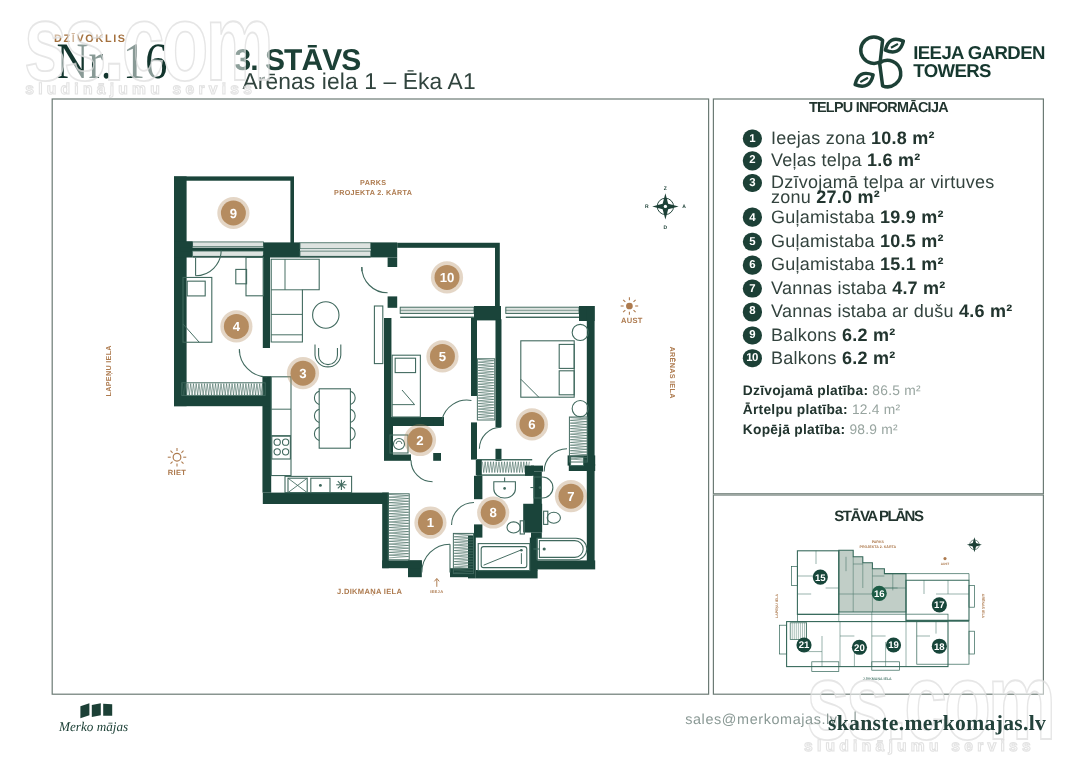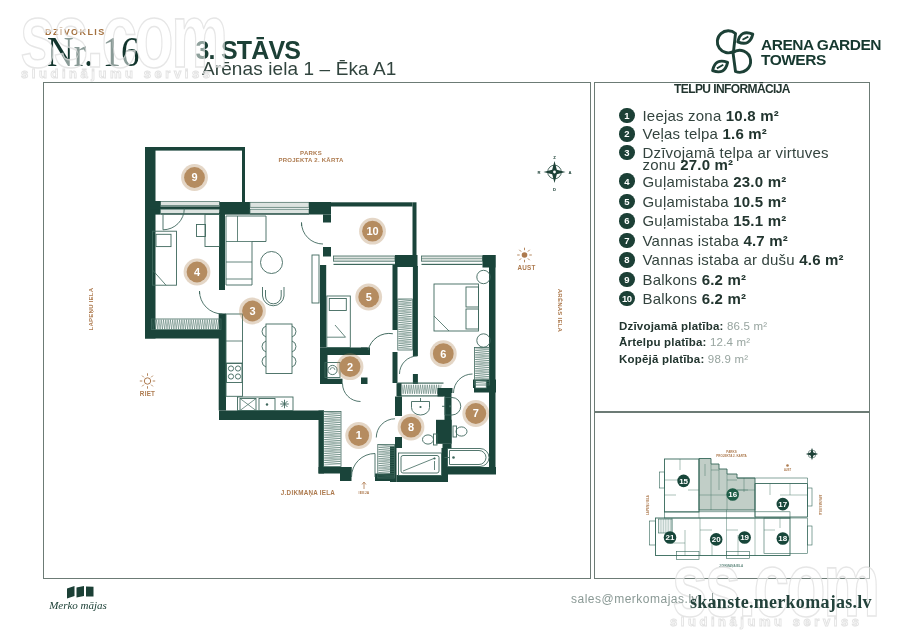--- a/index.html
+++ b/index.html
@@ -27,21 +27,21 @@
 <div class="page">
 
 <div class="abs" style="left:45px;top:27px;font-size:9px;font-weight:bold;letter-spacing:1.4px;color:#a4713f;">DZĪVOKLIS</div>
 
 <div class="abs" style="left:47px;top:27px;font-size:37px;font-family:'Liberation Serif',serif;color:#12352d;letter-spacing:0px;transform:scaleY(1.15);transform-origin:top left;">Nr. 16</div>
 
 <div class="abs" style="left:195.5px;top:35.5px;font-size:25px;font-weight:bold;color:#1c4036;letter-spacing:-0.8px;">3. STĀVS</div>
 
 <div class="abs" style="left:202px;top:58px;font-size:19px;color:#31443e;letter-spacing:0.1px;">Arēnas iela 1 – Ēka A1</div>
 
-<div class="abs" style="left:761px;top:35.8px;font-size:15.5px;font-weight:bold;color:#16382f;letter-spacing:-0.5px;">ARENA GARDEN</div>
+<div class="abs" style="left:761px;top:35.8px;font-size:15.5px;font-weight:bold;color:#16382f;letter-spacing:-0.5px;">IEEJA GARDEN</div>
 <div class="abs" style="left:761px;top:50.7px;font-size:15.5px;font-weight:bold;color:#16382f;letter-spacing:-0.5px;">TOWERS</div>
 
 <div class="panel" style="left:43px;top:82px;width:548px;height:497px;"></div>
 
 <div class="panel" style="left:594px;top:82px;width:276px;height:330px;"></div>
 
 <div class="panel" style="left:594px;top:412px;width:276px;height:167px;"></div>
 
 <div class="abs" style="left:594px;top:71px;width:276px;height:330px;z-index:2;">
 
@@ -62,21 +62,21 @@
   <span class="lbl">Dzīvojamā telpa ar virtuves</span>
 </div>
 
 <div class="item" style="top:84.2px">
   <span class="num" style="visibility:hidden">0</span>
   <span class="lbl">zonu <b>27.0 m²</b></span>
 </div>
 
 <div class="item" style="top:100.7px">
   <span class="num">4</span>
-  <span class="lbl">Guļamistaba <b>23.0 m²</b></span>
+  <span class="lbl">Guļamistaba <b>19.9 m²</b></span>
 </div>
 
 <div class="item" style="top:120.8px">
   <span class="num">5</span>
   <span class="lbl">Guļamistaba <b>10.5 m²</b></span>
 </div>
 
 <div class="item" style="top:140.3px">
   <span class="num">6</span>
   <span class="lbl">Guļamistaba <b>15.1 m²</b></span>
@@ -102,20 +102,21 @@
   <span class="lbl">Balkons <b>6.2 m²</b></span>
 </div>
 
   <div class="tot" style="top:248.5px;">Dzīvojamā platība: <span>86.5 m²</span></div>
 
   <div class="tot" style="top:265px;">Ārtelpu platība: <span>12.4 m²</span></div>
 
   <div class="tot" style="top:281.5px;">Kopējā platība: <span>98.9 m²</span></div>
 </div>
 
+<div class="abs" style="left:594px;top:423px;width:276px;text-align:center;font-size:12.5px;font-weight:bold;color:#22352f;letter-spacing:-1.2px;z-index:2;">STĀVA PLĀNS</div>
 
 <div class="abs" style="left:571px;top:592px;font-size:12px;color:#8a9995;letter-spacing:0.5px;z-index:6;">sales@merkomajas.lv</div>
 
 <div class="abs" style="left:711px;top:591px;font-size:12px;color:#8a9995;z-index:6;">|</div>
 
 <div class="abs" style="left:690px;top:591.5px;font-size:18px;font-weight:bold;color:#23423b;letter-spacing:0.28px;z-index:6;font-family:Liberation Serif, serif;">skanste.merkomajas.lv</div>
 
 <div class="wm" style="left:20px;top:-16.8px;font-size:64px;">ss.com</div>
 <div class="wm2" style="left:21px;top:65.5px;font-size:13px;letter-spacing:3.55px;">sludinājumu serviss</div>
 

